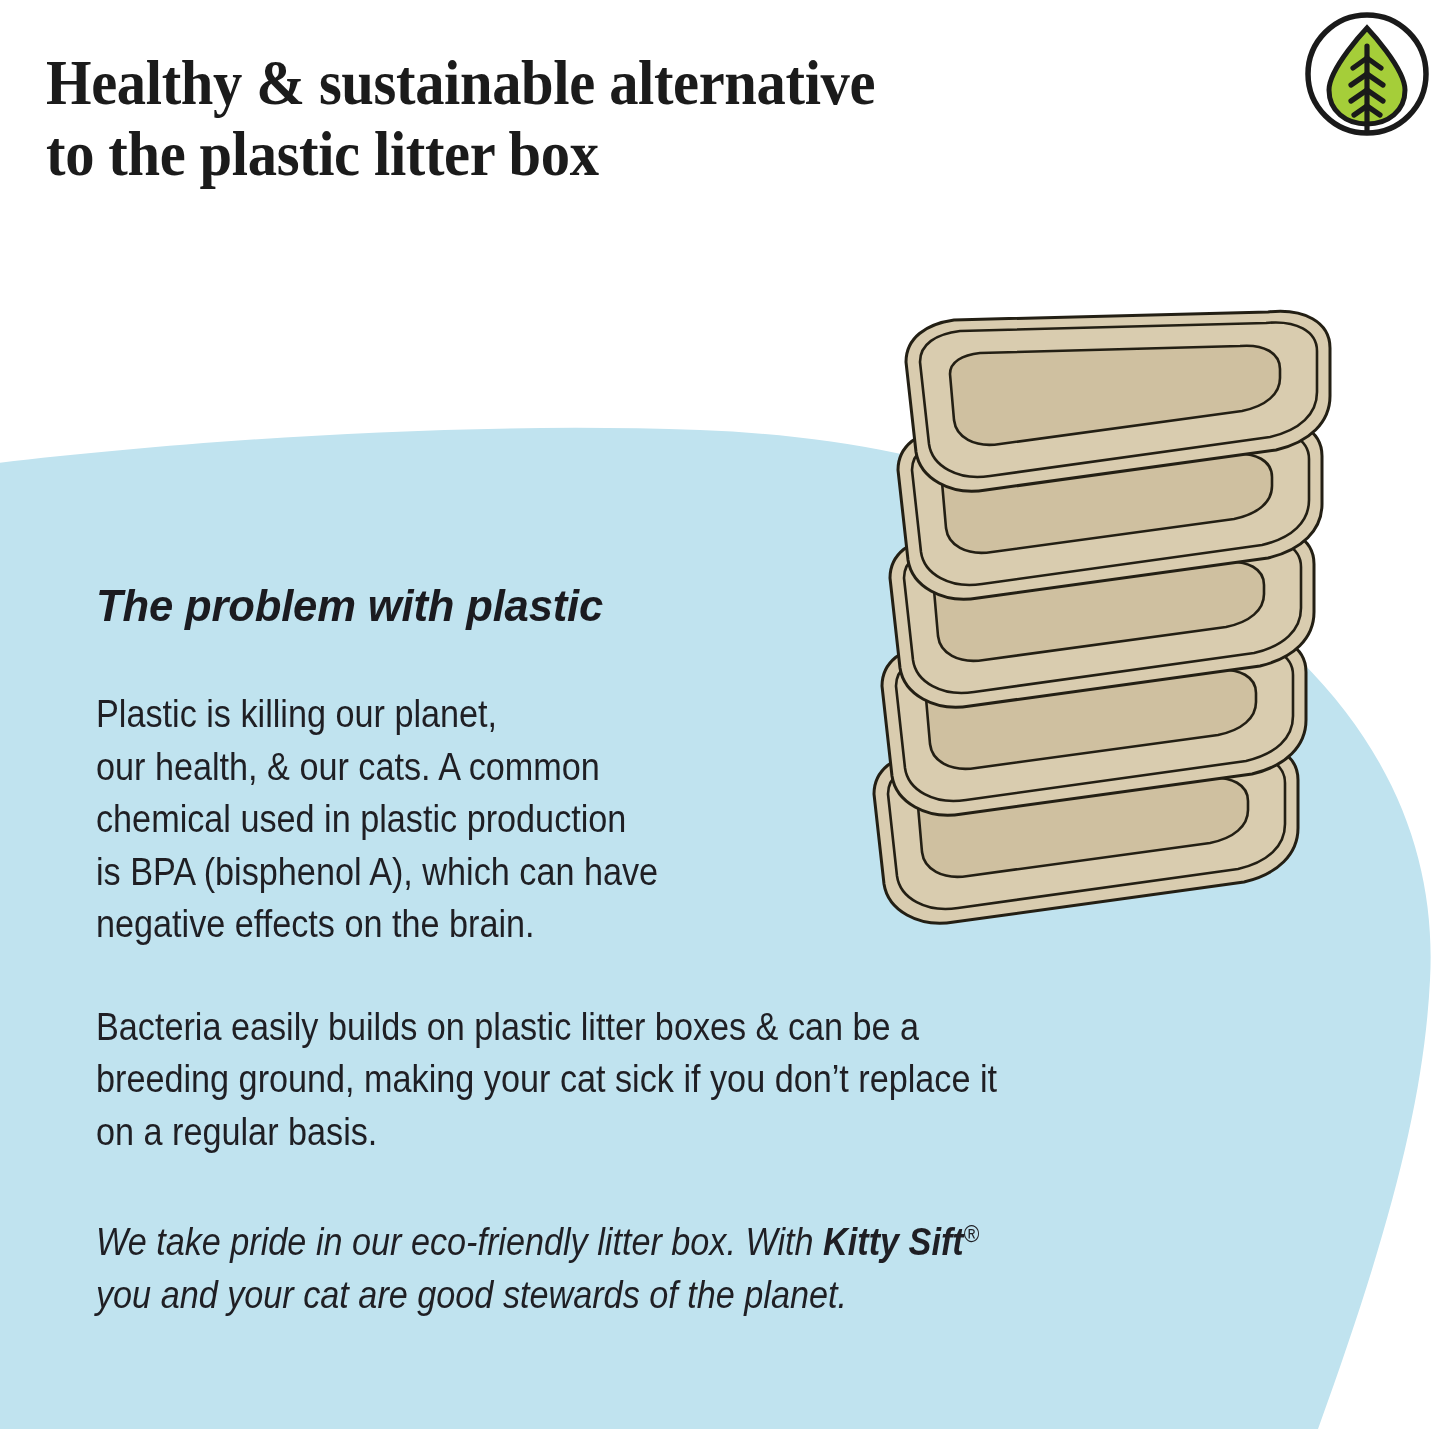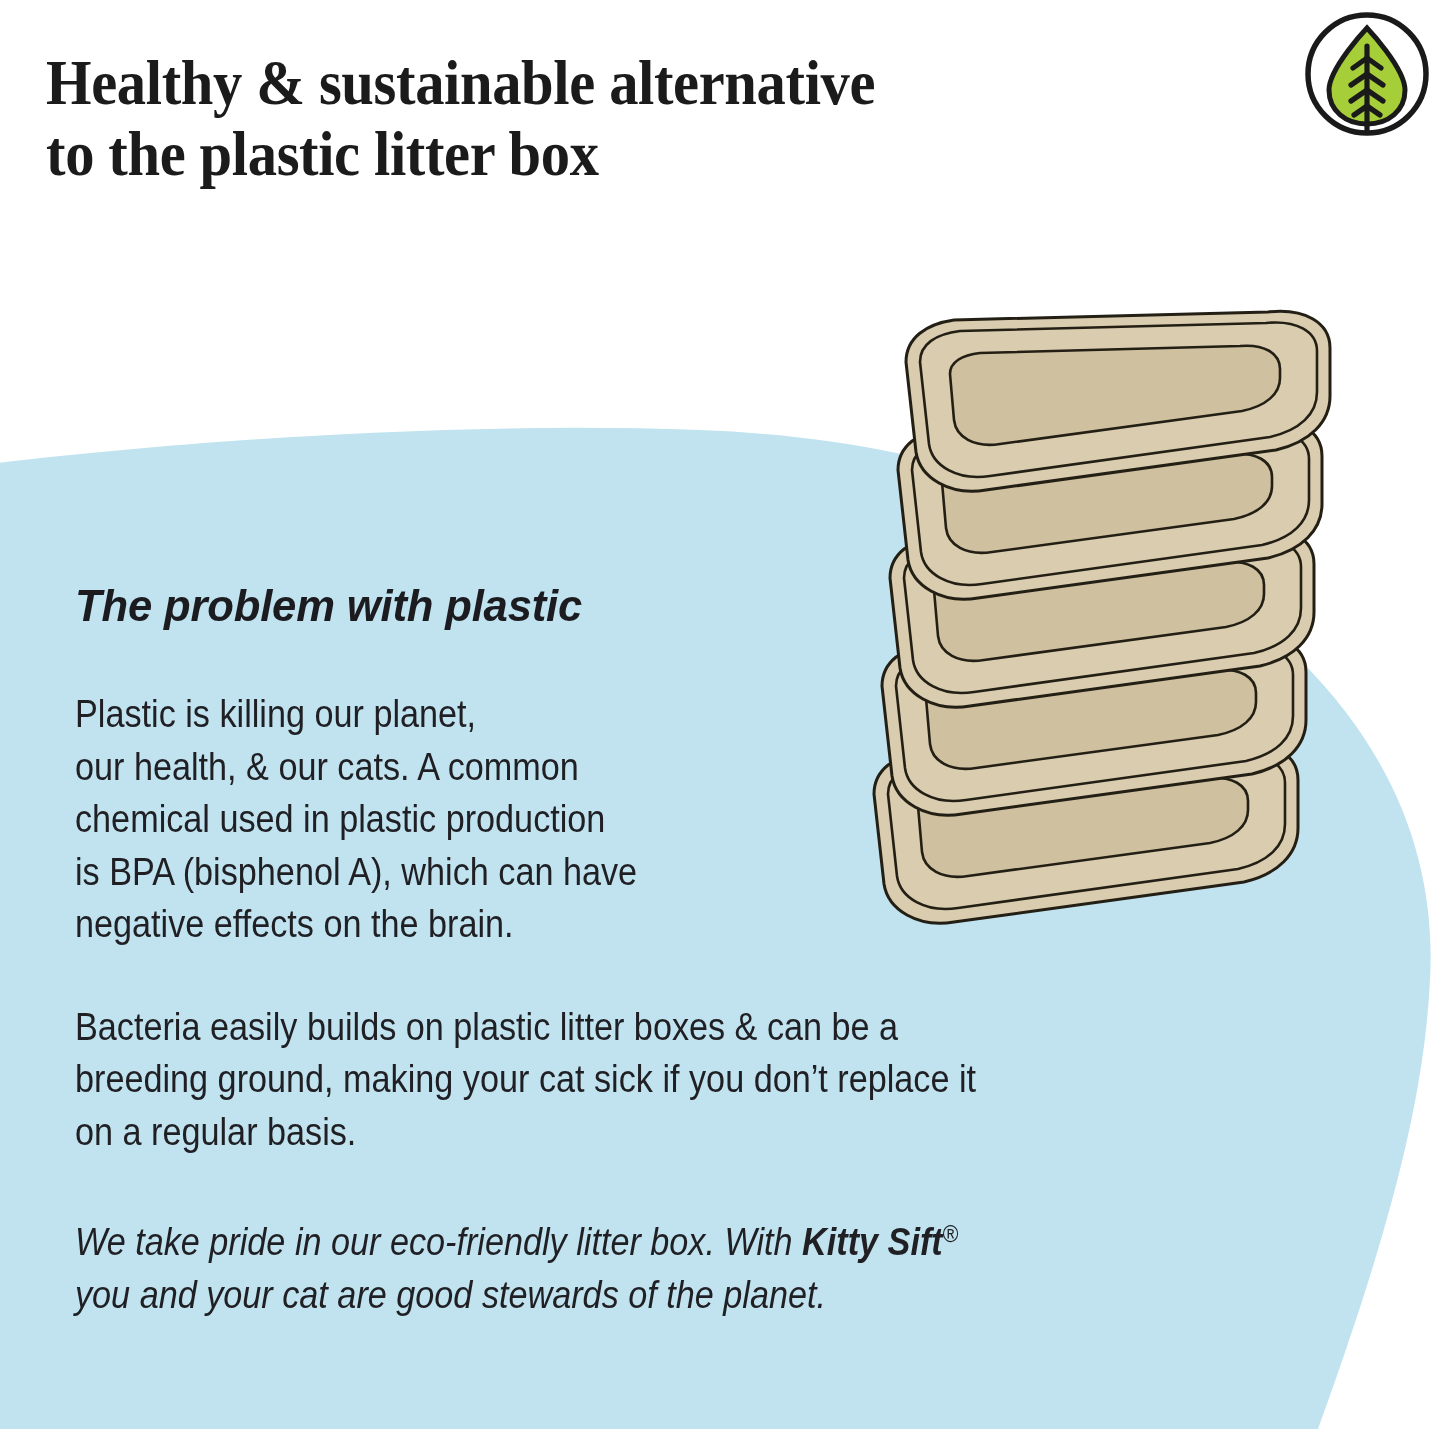--- a/index.html
+++ b/index.html
@@ -68,21 +68,21 @@
     left: 836px;
     top: 222px;
     width: 500px;
     height: 730px;
     z-index: 3;
   }
 
   
   #content {
     position: absolute;
-    left: 75px;
+    left: 96px;
     top: 580px;
     width: 1170px;
     z-index: 4;
     color: #1c1c20;
   }
   #section-heading {
     font-family: "Liberation Sans", sans-serif;
     font-weight: bold;
     font-style: italic;
     font-size: 45px;

